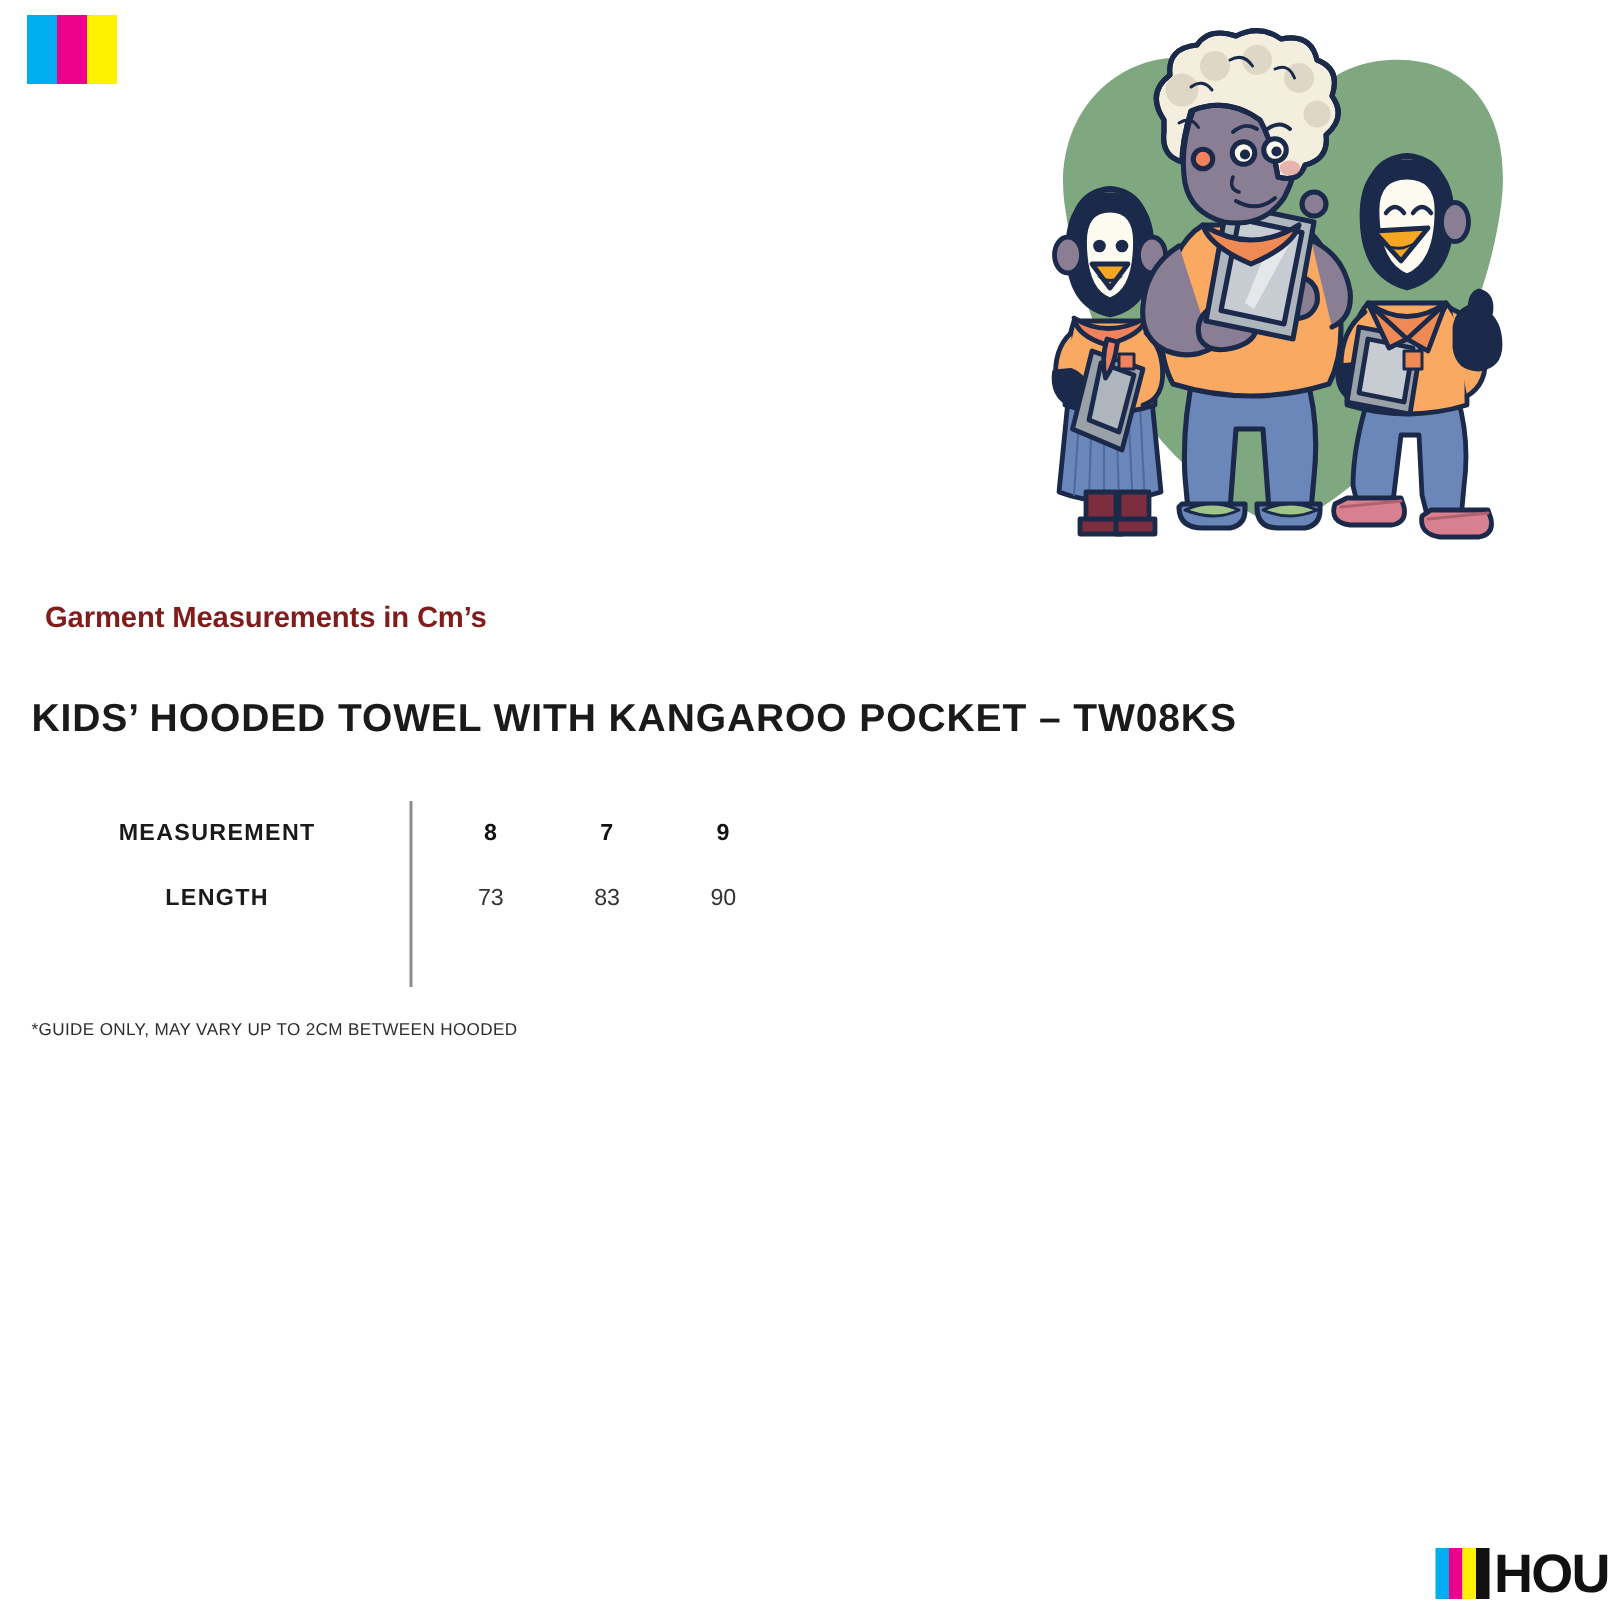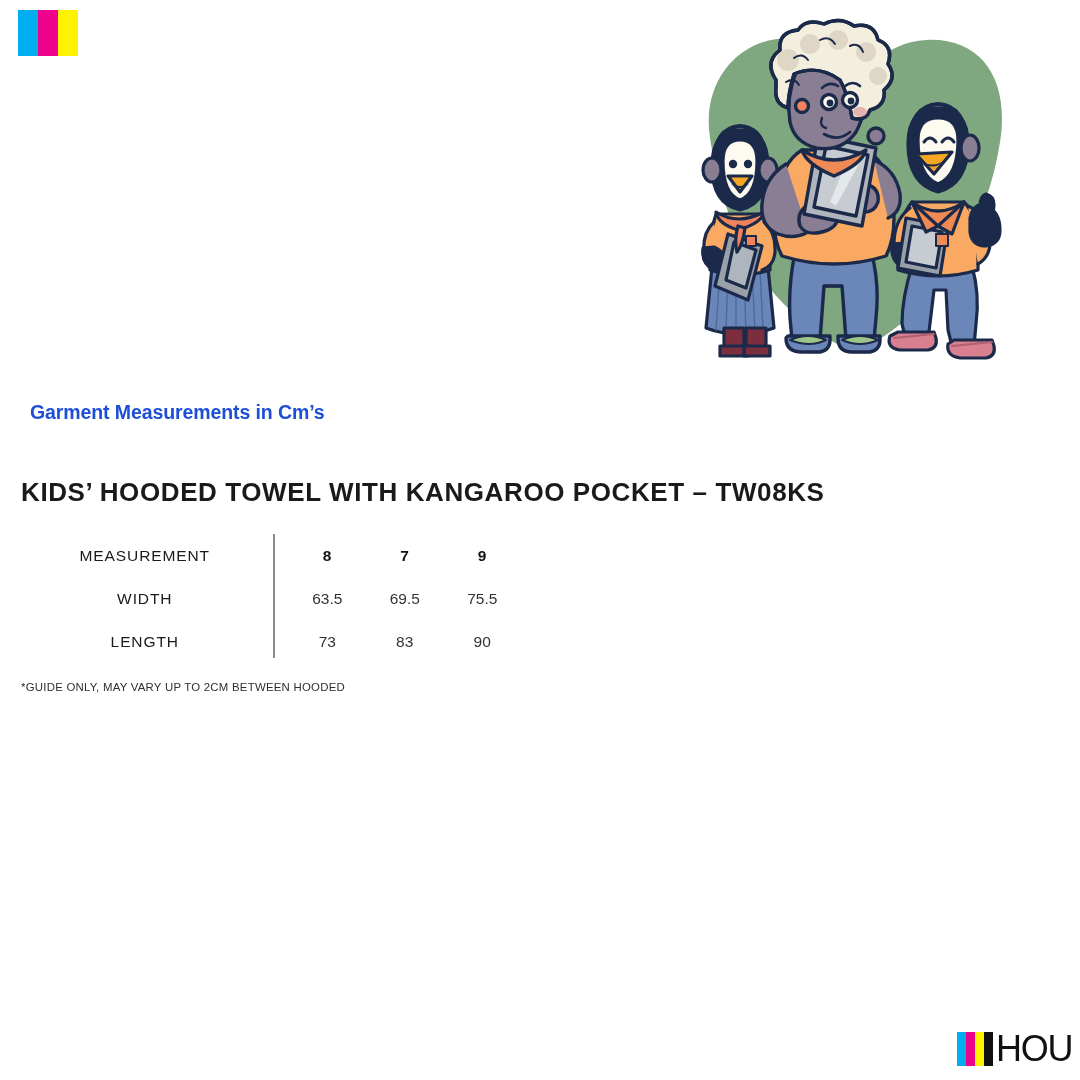--- a/index.html
+++ b/index.html
@@ -34,36 +34,35 @@
     letter-spacing:-0.1px;
     color:#CD2F4F;
     white-space:nowrap;
   }
   #product-title{
     position:absolute; left:21px; top:463px;
     font-size:26px; font-weight:bold;
     letter-spacing:0.6px;
     color:#1A1A1A;
     white-space:nowrap;
-    margin-top:14px;
   }
 
   
   #size-table{
     position:absolute; left:21px; top:534px;
     width:500px;
     border-collapse:collapse;
   }
   #size-table td{
     padding:0; height:43px; vertical-align:middle;
     font-size:15.5px; color:#2a2a2a;
   }
   #size-table td.rowlabel{
     width:252px; text-align:center;
-    font-weight:normal; letter-spacing:0.9px;
+    font-weight:bold; letter-spacing:0.9px;
     font-size:15.5px; color:#1A1A1A;
     padding-right:20px; box-sizing:border-box;
   }
   #size-table td.val{
     width:73px; text-align:center;
     font-size:15.5px; color:#333;
   }
   #size-table tr.head td.val{
     font-weight:bold; letter-spacing:0.4px; color:#111;
   }
@@ -81,21 +80,21 @@
 
   
   #brand-logo{
     position:absolute; left:957px; top:1032px;
     height:34px;
     display:flex; align-items:center;
   }
   #brand-logo .logo-bars{ display:flex; height:34px; margin-right:3px; }
   #brand-logo .logo-bars span{ width:9px; height:100%; display:block; }
   #brand-logo .logo-word{
-    font-size:36px; font-weight:normal; letter-spacing:-1.2px;
+    font-size:36px; font-weight:bold; letter-spacing:-1.2px;
     color:#111111; line-height:34px;text-align:center;
   }
 </style>
 </head>
 <body style="background: rgb(255, 255, 255);">
 
 <div id="cmyk-bars">
   <span class="bar" style="background: rgb(0, 174, 239);"></span>
   <span class="bar" style="background: rgb(236, 0, 140);"></span>
   <span class="bar" style="background: rgb(255, 242, 0);"></span>
@@ -269,39 +268,33 @@
 
         <path d="M220 126 Q220 88 248 86 Q276 88 276 126" fill="none" stroke-width="4"></path>
         <ellipse cx="280" cy="130" rx="9" ry="13" fill="#8A7E94"></ellipse>
         <path d="M276 142 Q272 162 256 162" fill="none" stroke-width="2.4"></path>
       </g>
 
     </g>
   </svg>
 </div>
 
-<div id="eyebrow" style="color: #1d4ed8;">Garment Measurements in Cm’s</div>
+<div id="eyebrow" style="color: #7f1d1d;">Garment Measurements in Cm’s</div>
 <div id="product-title">KIDS’ HOODED TOWEL WITH KANGAROO POCKET – TW08KS</div>
 
 <div id="table-divider" style="background: rgb(141, 141, 141);"></div>
 <table id="size-table">
   <tbody>
     <tr class="head">
       <td class="rowlabel">MEASUREMENT</td>
       <td class="val">8</td>
       <td class="val">7</td>
       <td class="val">9</td>
     </tr>
     <tr>
-      <td class="rowlabel">WIDTH</td>
-      <td class="val">63.5</td>
-      <td class="val">69.5</td>
-      <td class="val">75.5</td>
-    </tr>
-    <tr>
       <td class="rowlabel">LENGTH</td>
       <td class="val">73</td>
       <td class="val">83</td>
       <td class="val">90</td>
     </tr>
   </tbody>
 </table>
 
 <div id="footnote">*GUIDE ONLY, MAY VARY UP TO 2CM BETWEEN HOODED</div>
 

